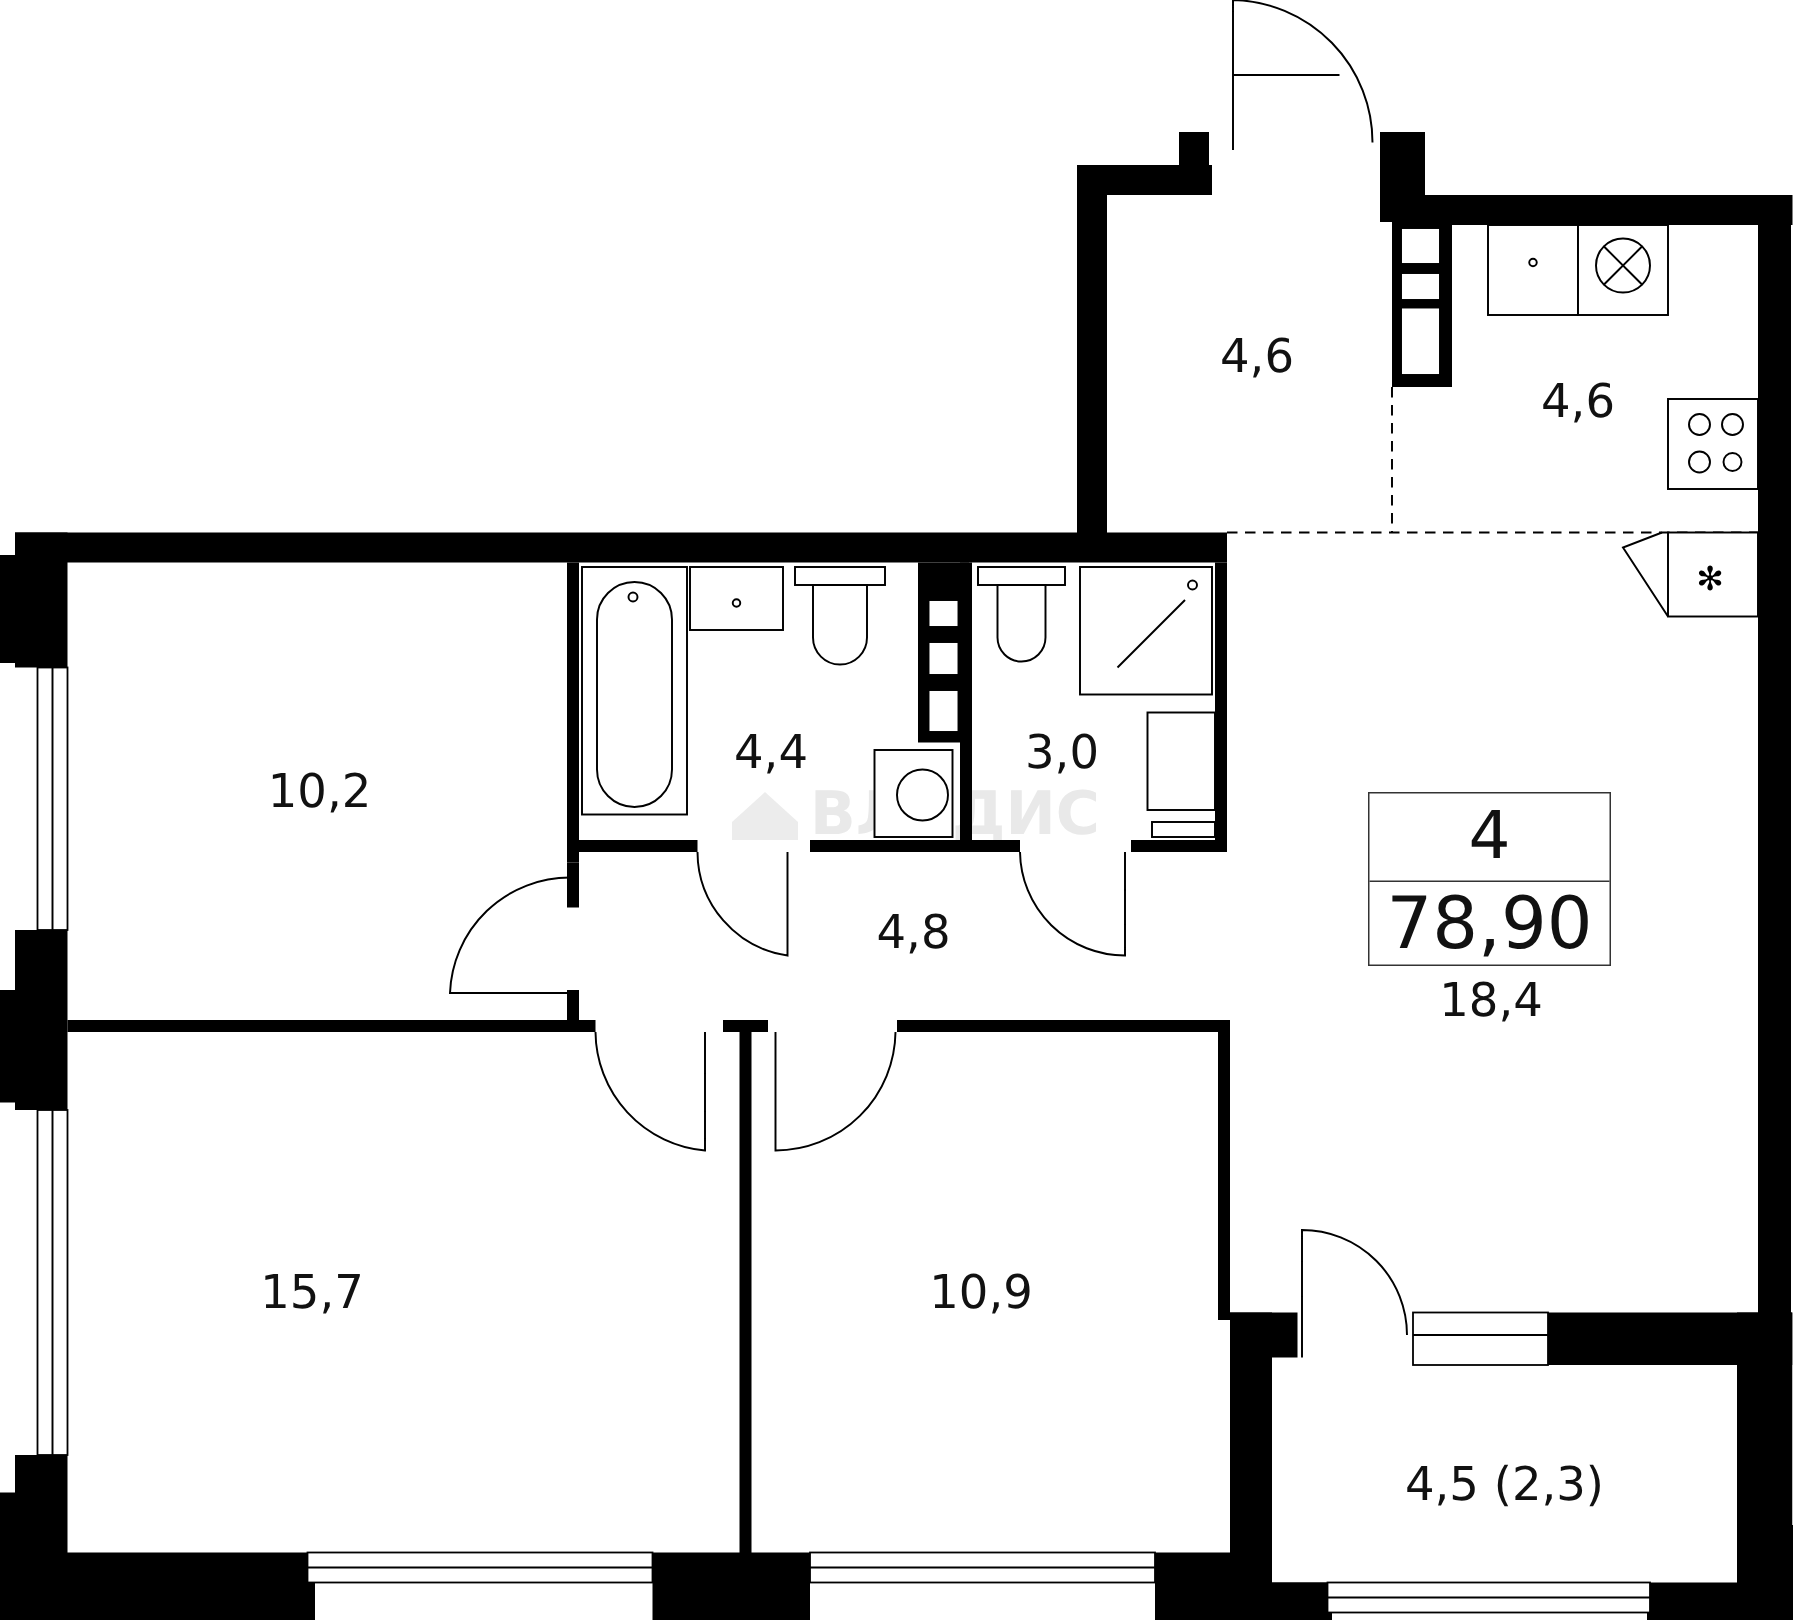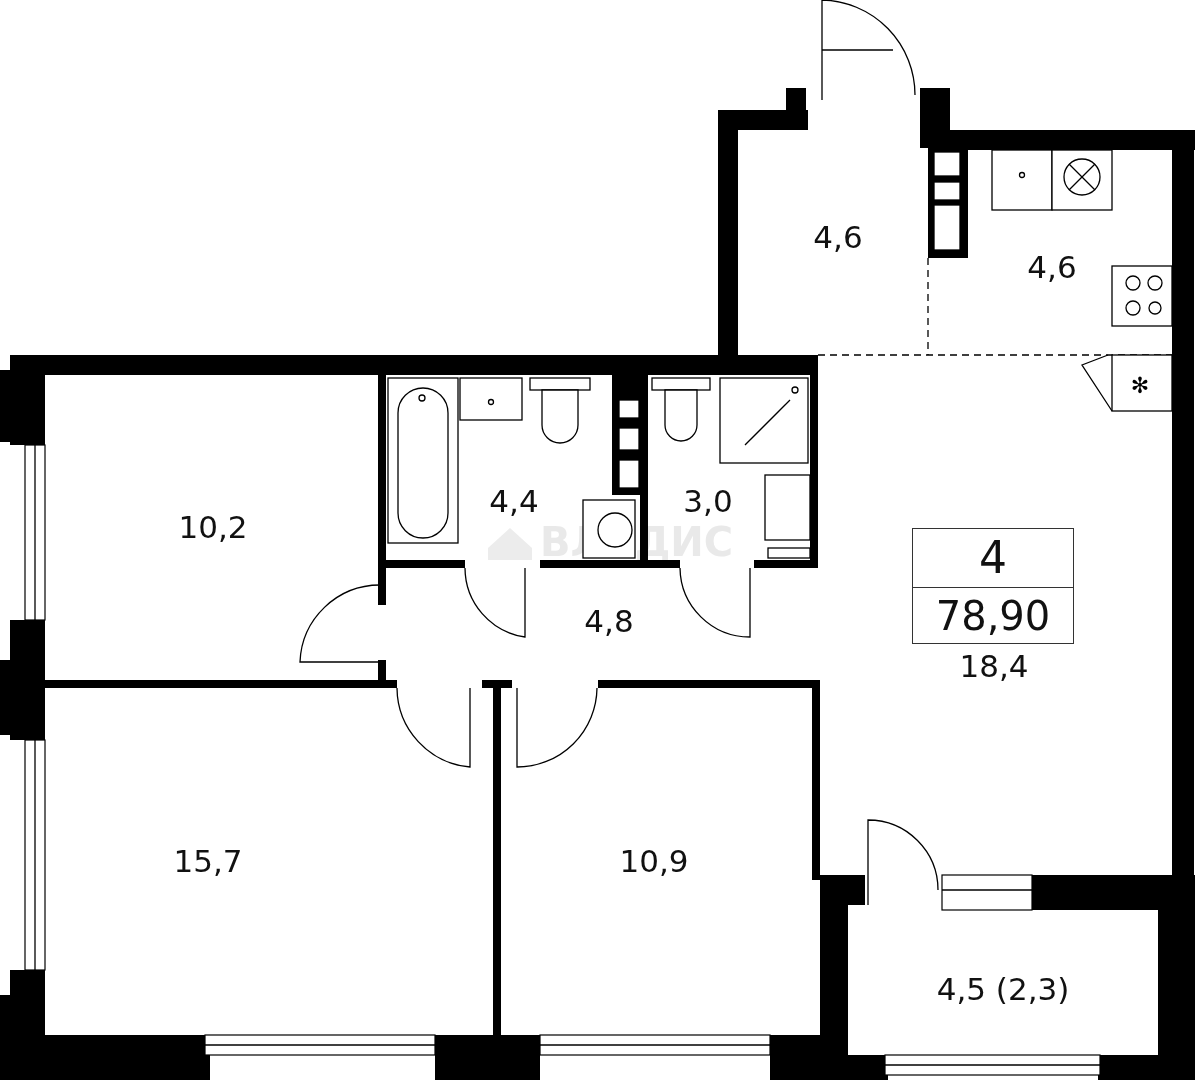--- a/index.html
+++ b/index.html
@@ -10,21 +10,21 @@
   .thin { fill:none; stroke:#000; stroke-width:1.3; }
   .fx { fill:#fff; stroke:#000; stroke-width:1.3; }
   .lbl { font-family:"DejaVu Sans","Liberation Sans",sans-serif; font-size:31px; fill:#111; text-anchor:middle; }
   .dash { fill:none; stroke:#000; stroke-width:1.3; stroke-dasharray:7 5; }
   .win { fill:#fff; stroke:#000; stroke-width:1.2; }
   .wm { font-family:"DejaVu Sans","Liberation Sans",sans-serif; font-size:40px; font-weight:bold; fill:#e9e9e9; }
   .badge-box { position:absolute; left:912px; top:528px; width:162px; height:116px;
                border:1.5px solid #333; box-sizing:border-box; background:#fff; }
   .badge-rooms { height:58px; border-bottom:1.5px solid #333; text-align:center;
                  font-size:44px; line-height:58px; color:#111; }
-  .badge-area { height:56px; text-align:center; font-size:40px; line-height:56px; color:#111; }
+  .badge-area { height:56px; text-align:center; font-size:48px; line-height:56px; color:#111; }
 </style>
 </head>
 <body>
 
 <svg id="plan" viewBox="0 0 1195 1080" xmlns="http://www.w3.org/2000/svg">
 
   <g>
     <path d="M488 548 L510 528 L532 548 L532 560 L488 560 Z" fill="#ececec"></path>
     <text class="wm" x="540" y="556">ВЛАДИС</text>
   </g>

